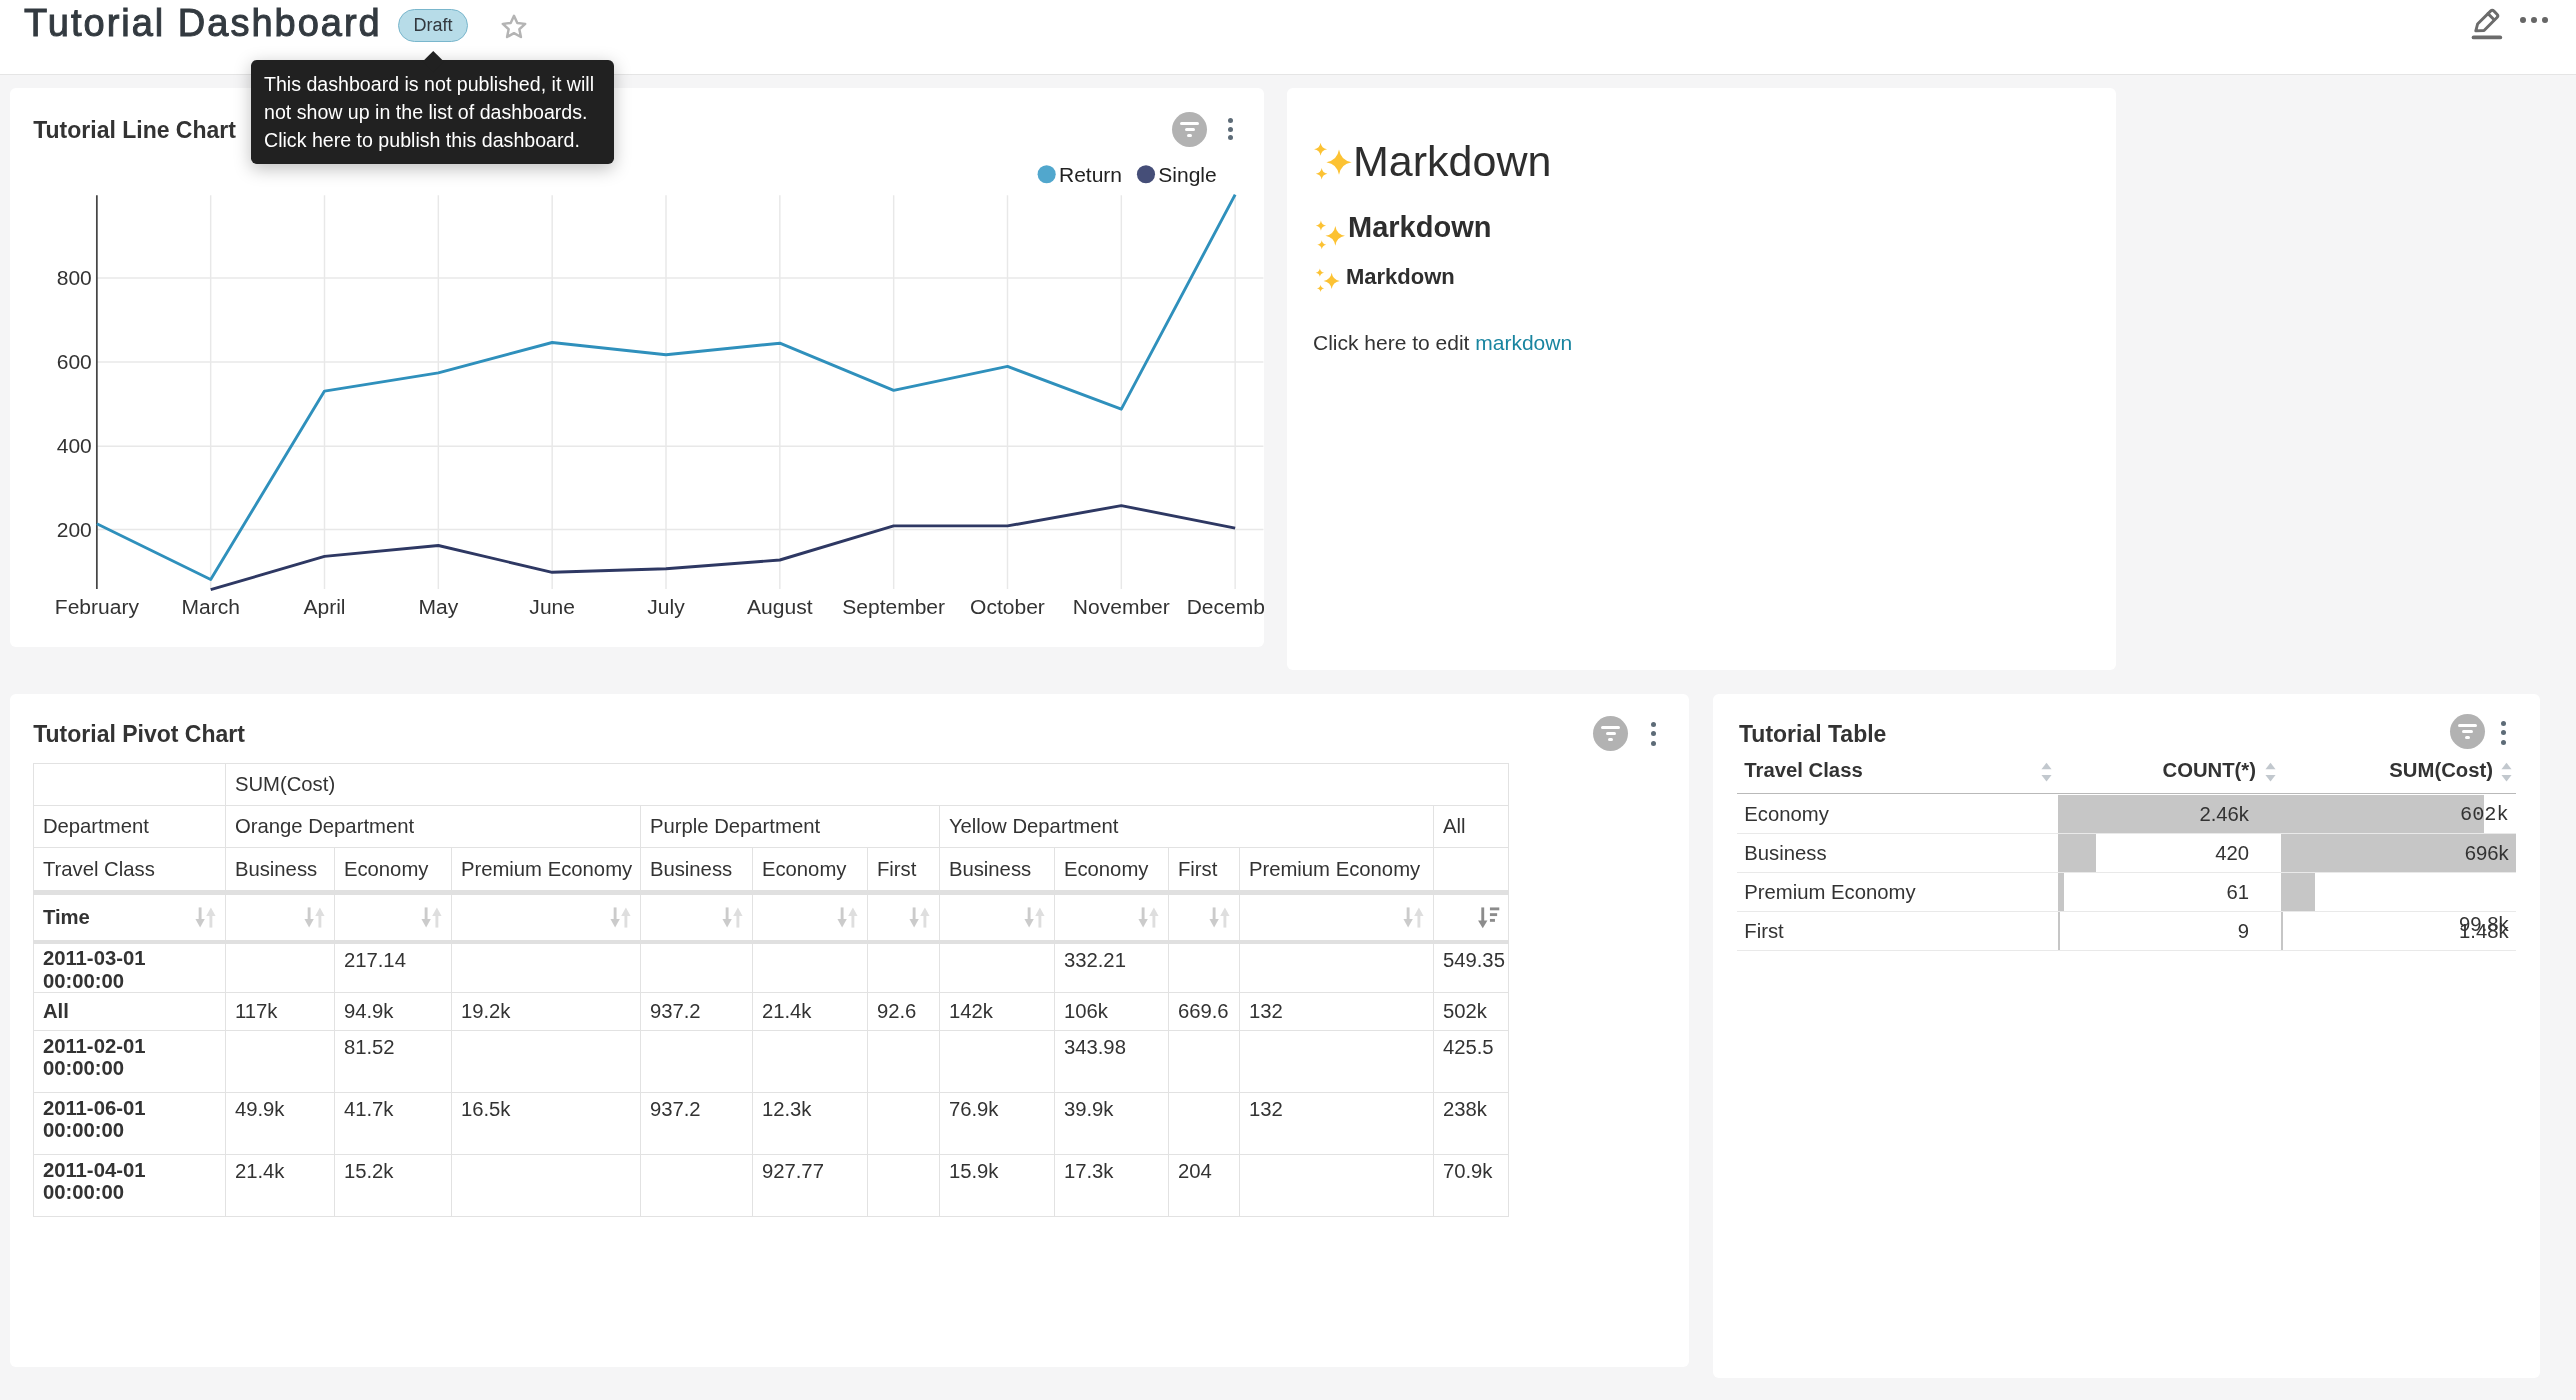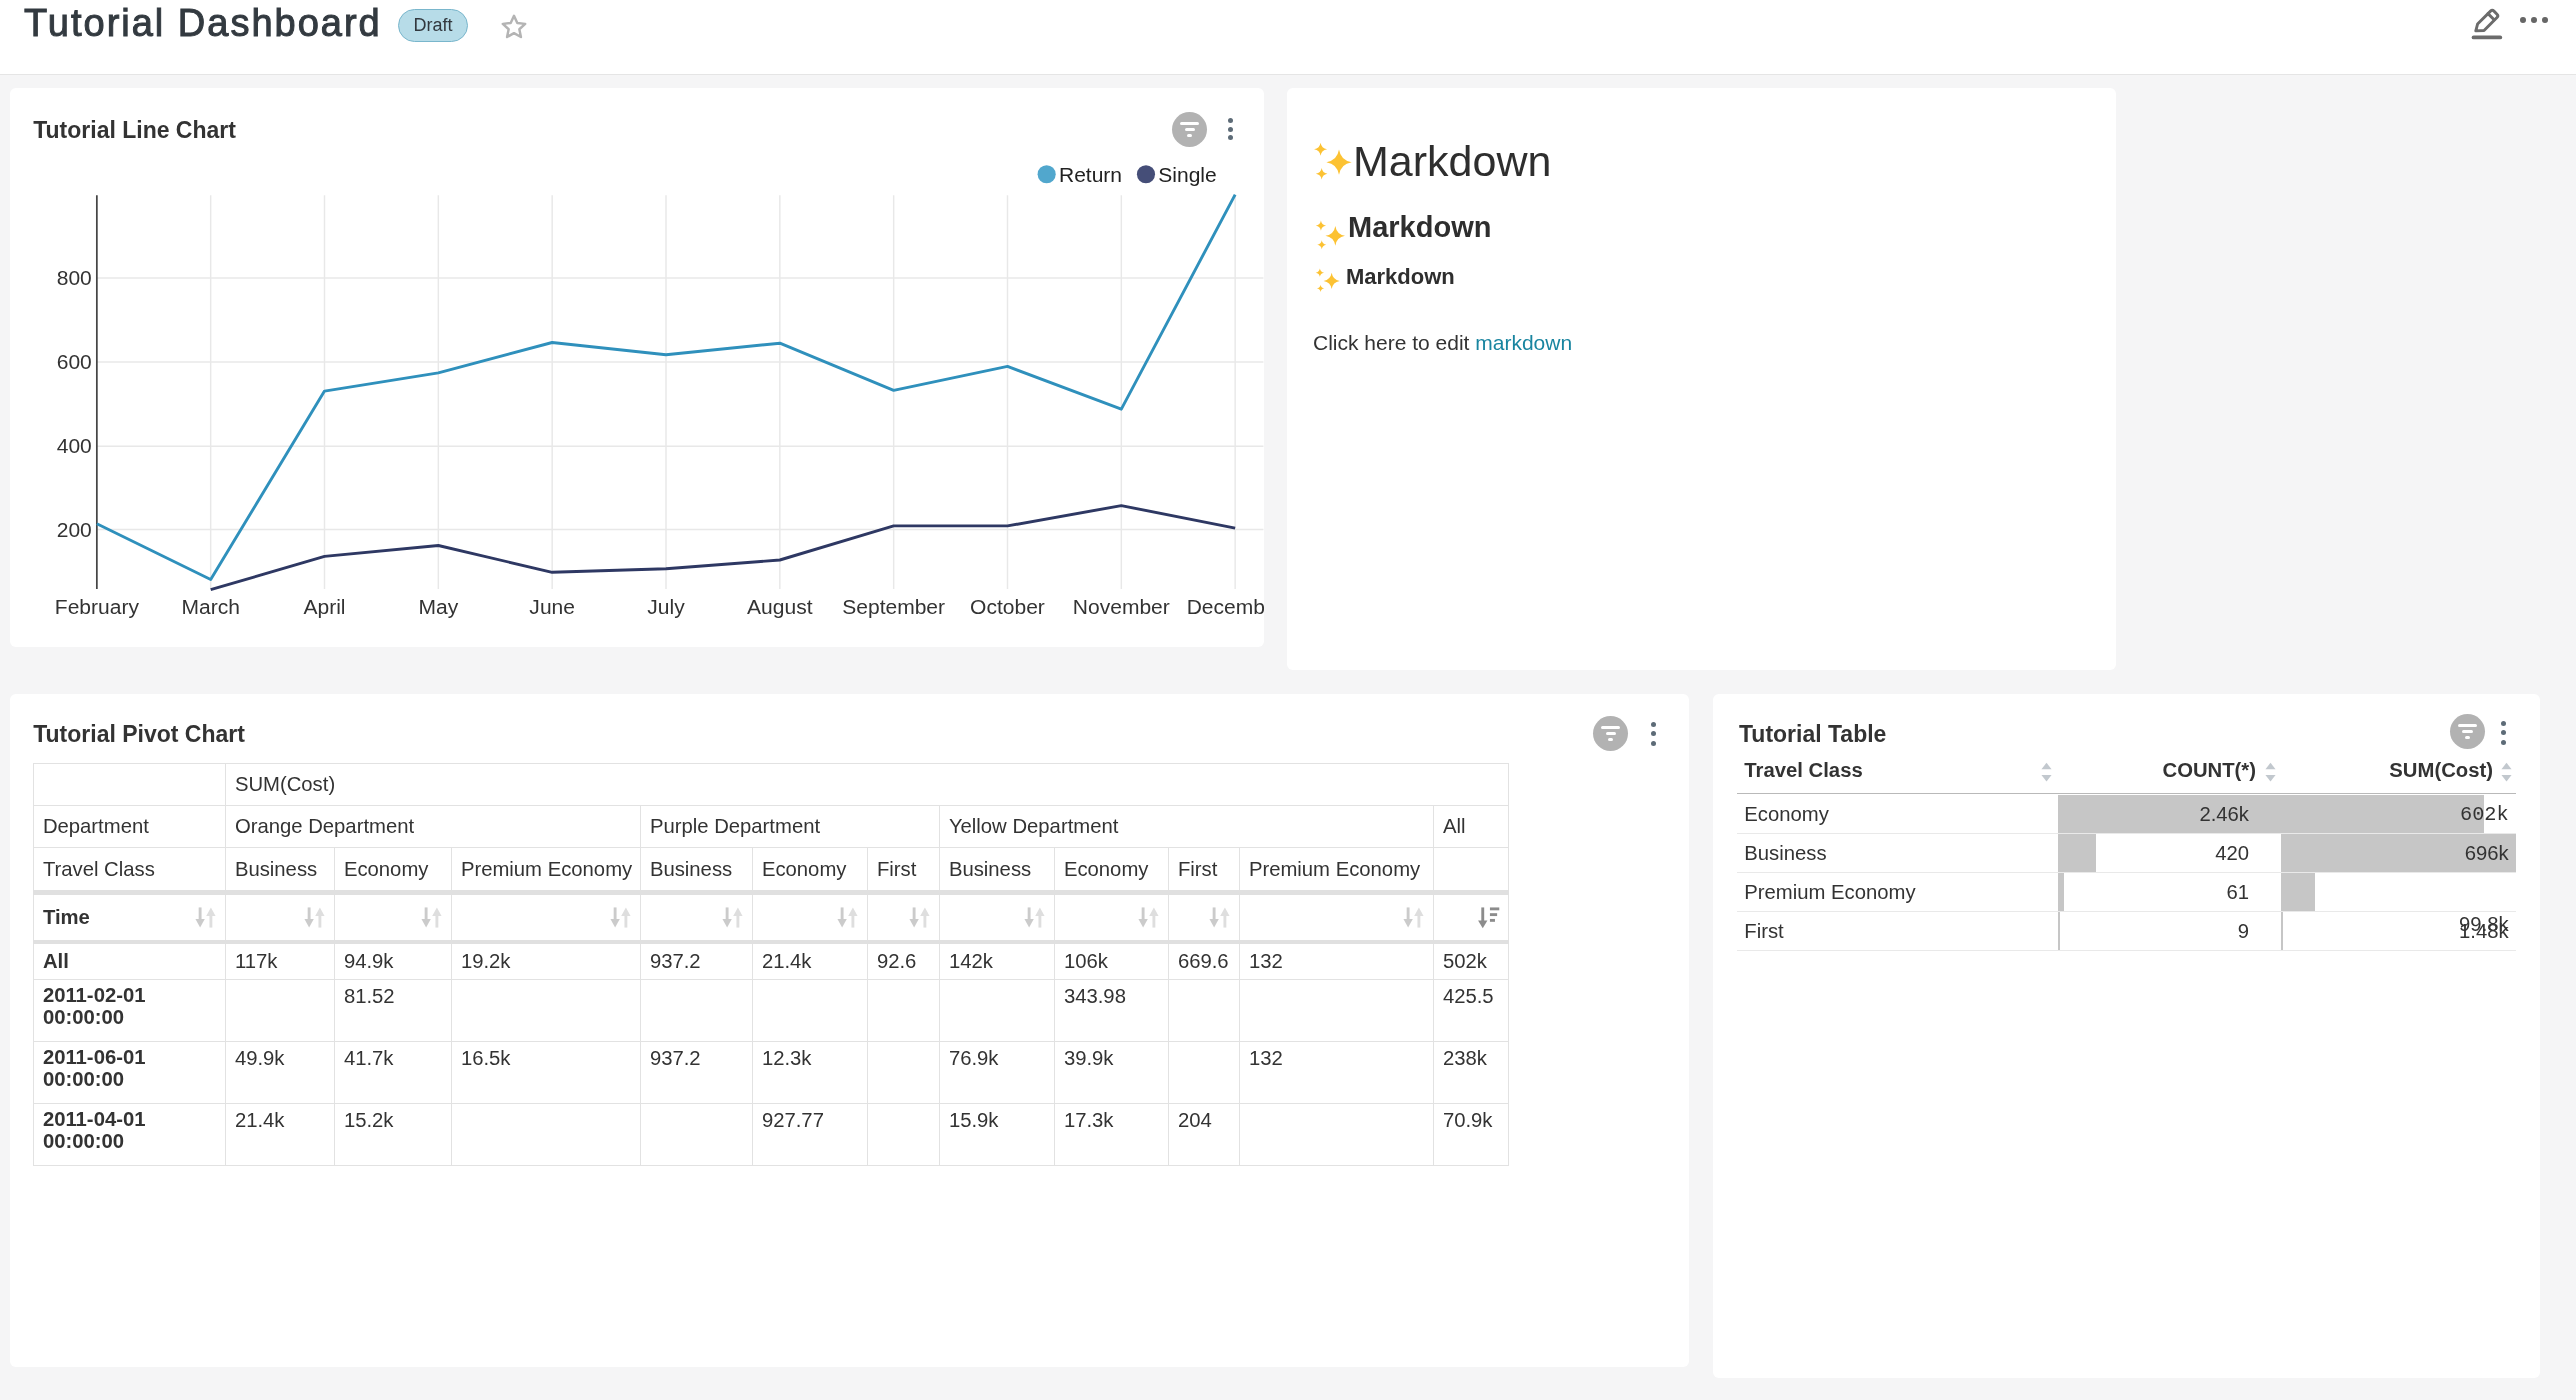--- a/index.html
+++ b/index.html
@@ -328,20 +328,34 @@
                 <g fill="#8c8c8c">
                   <rect x="7" y="2" width="4" height="20"></rect>
                   <path d="M2.5 20 L15.5 20 L9 31 Z"></path>
                   <rect x="19" y="2" width="13" height="4"></rect>
                   <rect x="19" y="10" width="10" height="4"></rect>
                   <rect x="19" y="18" width="7" height="4"></rect>
                 </g>
               </svg>
             </th>
       </tr>
+      <tr style="height:51px;">
+            <th class="rowh">2011-03-01<br>00:00:00</th>
+            <td class="v"></td>
+            <td class="v">217.14</td>
+            <td class="v"></td>
+            <td class="v"></td>
+            <td class="v"></td>
+            <td class="v"></td>
+            <td class="v"></td>
+            <td class="v">332.21</td>
+            <td class="v"></td>
+            <td class="v"></td>
+            <td class="v">549.35</td>
+          </tr>
       <tr style="height:38px;">
             <th class="rowh" style="padding-top:0; vertical-align:middle;">All</th>
             <td>117k</td>
             <td>94.9k</td>
             <td>19.2k</td>
             <td>937.2</td>
             <td>21.4k</td>
             <td>92.6</td>
             <td>142k</td>
             <td>106k</td>
@@ -451,15 +465,19 @@
       <div class="row" style="top:163px;">
         <div class="bar" style="left:321px; width:1.5px;"></div>
         <div class="bar" style="left:544px; width:1.5px;"></div>
         <span class="rv" style="left:7.3px;">First</span>
         <span class="rv" style="right:267px;">9</span>
         <span class="rv" style="right:7.3px;">1.48k</span>
       </div>
     </div>
   </div>
 
+  <div class="abs" style="left:251px; top:60px; width:363px; height:104px; background:#212121; border-radius:5.8px; box-shadow:0 4.4px 17.4px rgba(0,0,0,0.25); z-index:10;">
+    <div class="abs" style="left:175px; top:-6.5px; width:14.5px; height:14.5px; background:#212121; transform:rotate(45deg);"></div>
+    <div class="abs" style="left:13px; top:10.2px; font-size:19.6px; color:#fff; line-height:28px; white-space:nowrap;">This dashboard is not published, it will<br>not show up in the list of dashboards.<br>Click here to publish this dashboard.</div>
+  </div>
 
 </div>
 
 
 </body></html>

